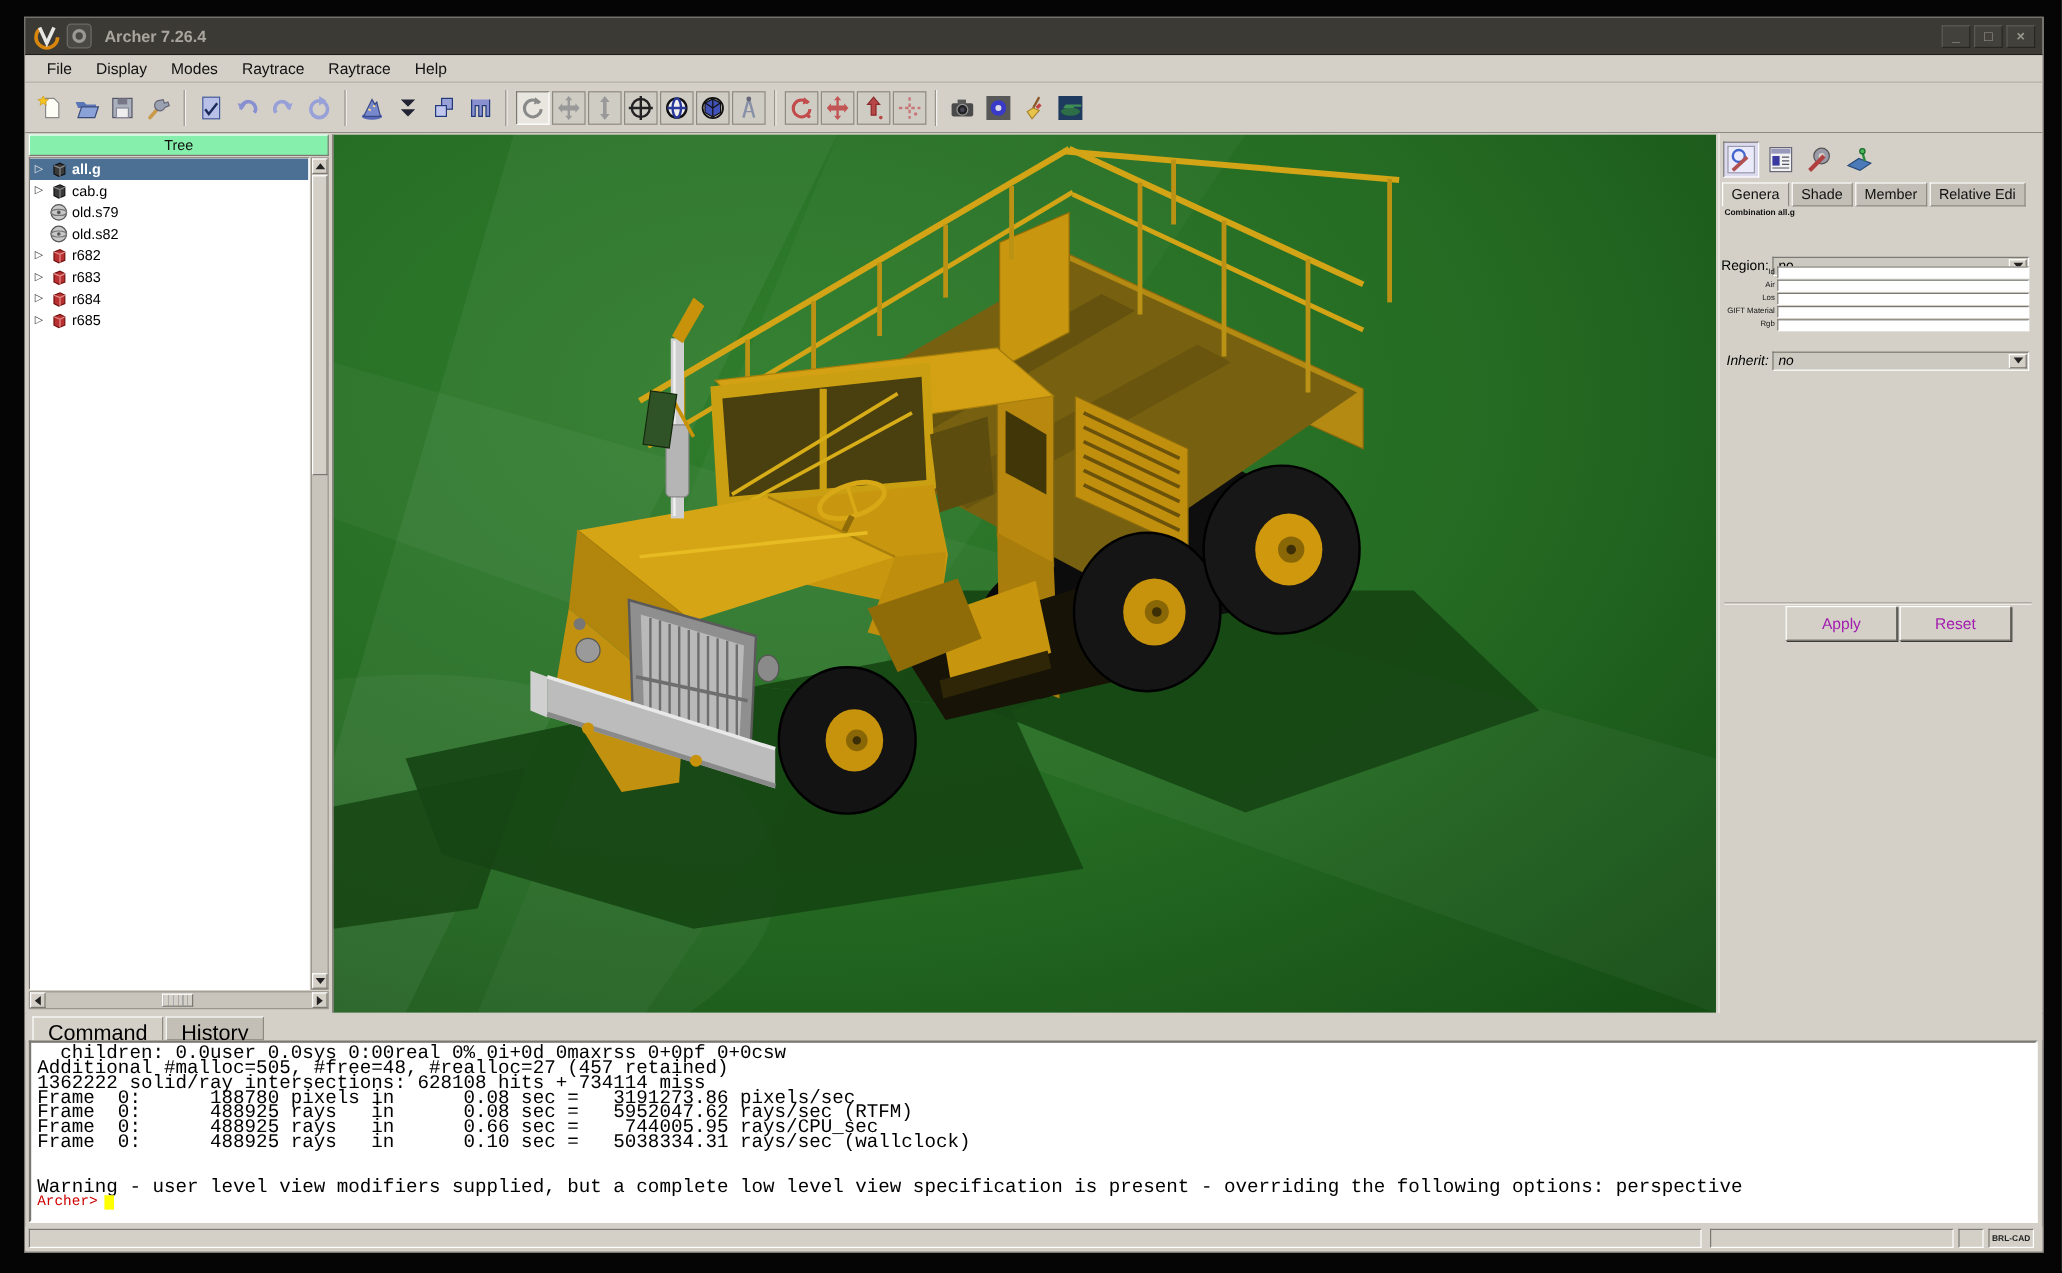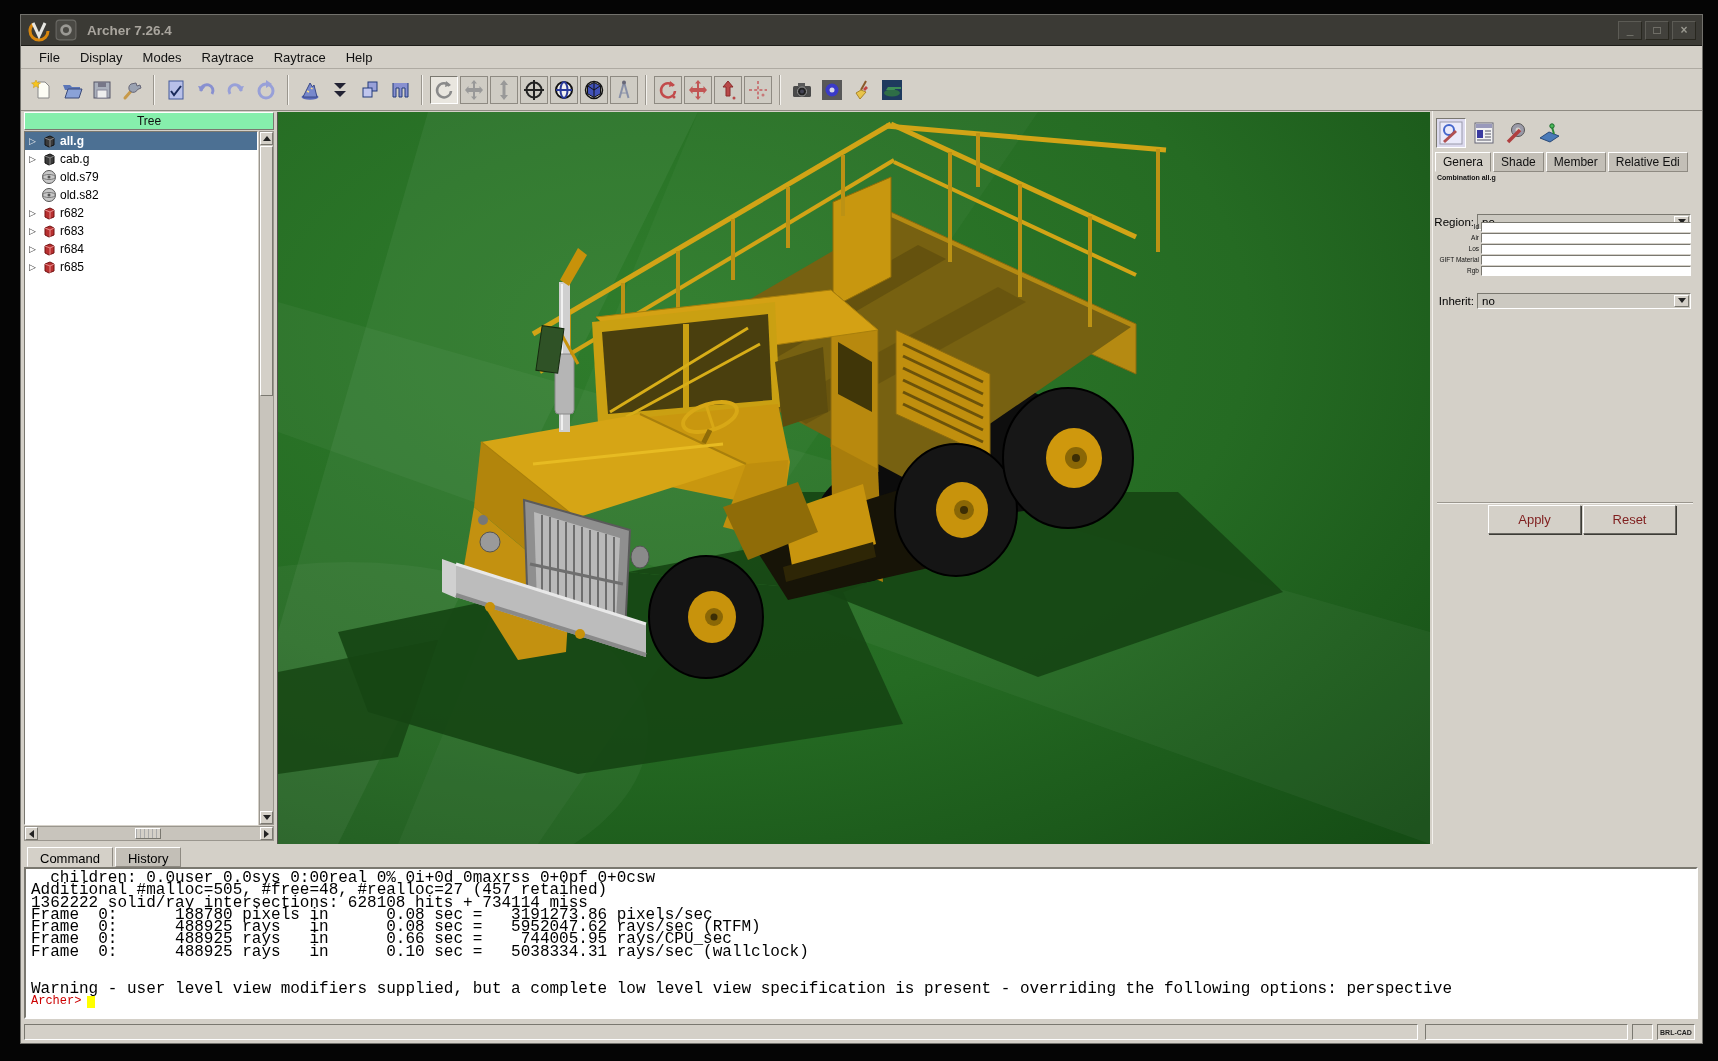--- a/index.html
+++ b/index.html
@@ -62,25 +62,25 @@
   .atab.active { background:#d4d0c8; border-bottom-color:#d4d0c8; }
   .comb-label { position:absolute; left:4px; top:63px; font-size:7px; font-weight:bold; color:#111; }
   .row-combo { position:absolute; left:0; height:17px; display:flex; align-items:center; width:100%;margin-top:12px; }
   .combo-label { width:44px; text-align:right; padding-right:3px; font-size:11.5px; }
   .combo { width:214px; height:16px; background:#ccc9c1; border:1px solid; border-color:#7a7870 #fff #fff #7a7870; display:flex; align-items:center; font-size:11.5px; padding-left:4px; position:relative; }
   .combo-arrow { position:absolute; right:1px; top:1px; width:15px; height:12px; background:#d4d0c8; border:1px solid; border-color:#fff #7a7870 #7a7870 #fff; display:flex; align-items:center; justify-content:center; }
   .frow { position:absolute; left:0; width:100%; height:11px; display:flex; align-items:center; }
   .frow .flabel { width:48px; text-align:right; font-size:6.5px; padding-right:2px; color:#111; }
   .frow input { width:210px; height:10px; border:1px solid; border-color:#7a7870 #fff #fff #7a7870; background:#fff; font-size:8px; padding:0 2px; }
   .apanel-sep { position:absolute; left:4px; top:391px; width:256px; border-top:1px solid #9a968e; border-bottom:1px solid #f4f2ee; }
-  .pbtn { position:absolute; top:394px; width:93px; height:29px; background:#d4d0c8; border:1px solid; border-color:#fff #6a6862 #6a6862 #fff; box-shadow:1px 1px 0 #3c3b36; font-size:13px; display:flex; align-items:center; justify-content:center; color:#7f1d1d; }
+  .pbtn { position:absolute; top:394px; width:93px; height:29px; background:#d4d0c8; border:1px solid; border-color:#fff #6a6862 #6a6862 #fff; box-shadow:1px 1px 0 #3c3b36; font-size:13px; display:flex; align-items:center; justify-content:center; color:#a21caf; }
 
   
   .console-tabs { position:absolute; left:0; top:830px; width:100%; height:22px; background:#d4d0c8; display:flex; align-items:flex-end; padding-left:6px; }
-  .ctab { height:20px; padding:3px 12px; font-size:13px; background:#c3bfb7; border:1px solid; border-color:#fff #8e8a82 #8e8a82 #fff; margin-right:2px; }
+  .ctab { height:20px; padding:3px 12px; font-size:18px; background:#c3bfb7; border:1px solid; border-color:#fff #8e8a82 #8e8a82 #fff; margin-right:2px; }
   .ctab.active { background:#d4d0c8; border-bottom-color:#d4d0c8; }
   .console-box { position:absolute; left:3px; top:852px; width:1674px; height:152px; background:#fff; border:2px solid; border-color:#7a7870 #fff #fff #7a7870; overflow:hidden; padding:3px 0 0 5px; }
   .console-line { font-family:"Liberation Mono",monospace; font-size:16px; line-height:12.3px; min-height:12.3px; white-space:pre; color:#000; }
   .prompt-line { font-family:"Liberation Mono",monospace; font-size:12px; line-height:12.3px; white-space:pre; }
   .prompt { color:#cc0000; }
   .cursor { display:inline-block; width:8px; height:12px; background:#ffff00; vertical-align:text-bottom; margin-left:6px; }
 
   
   .statusbar { position:absolute; left:0; top:1007px; width:100%; height:20px; background:#d4d0c8; }
   .sfield { position:absolute; top:2px; height:16px; background:#d4d0c8; border:1px solid; border-color:#7a7870 #fff #fff #7a7870; }
@@ -605,21 +605,21 @@
       </div>
       <div class="frow" style="top:143px;">
         <div class="flabel">GIFT Material</div>
         <input value="" style="">
       </div>
       <div class="frow" style="top:154px;">
         <div class="flabel">Rgb</div>
         <input value="" style="">
       </div>
 
-      <div class="row-combo" style="top:169px;">
+      <div class="row-combo" style="top:169px;font-style:italic;">
         <div class="combo-label">Inherit:</div>
         <div class="combo">
           <span>no</span>
           <div class="combo-arrow">
               <div class="tri-down"></div>
             </div>
         </div>
       </div>
 
       <div class="apanel-sep"></div>

